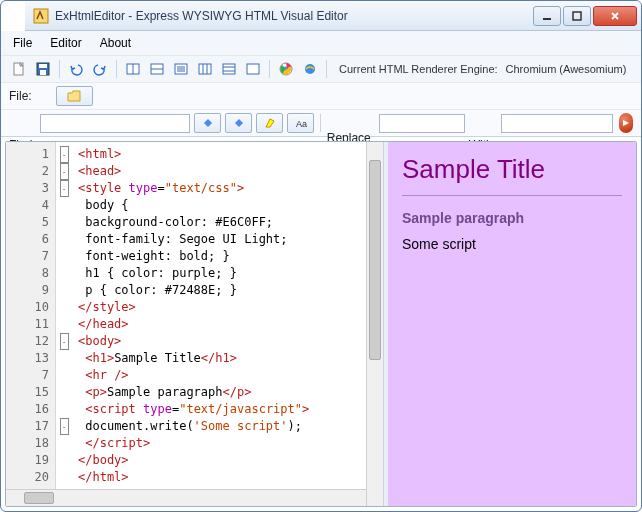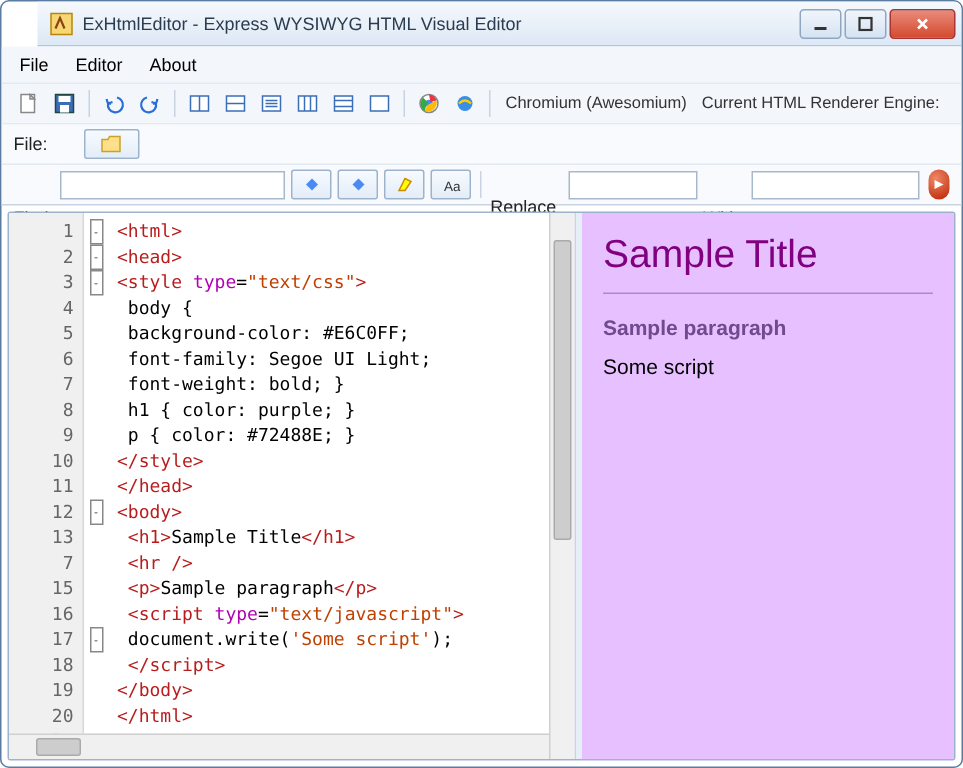--- a/index.html
+++ b/index.html
@@ -162,22 +162,22 @@
           <path d="M4 12 A6 6 0 0 1 3 3 L6 6" fill="#3a4"></path>
         </svg>
       </div>
     <div class="tbtn">
         <svg width="14" height="14">
           <circle cx="7" cy="7" r="5" fill="#3a8ee6"></circle>
           <path d="M3 7 Q7 3 11 7" fill="none" stroke="#fc0" stroke-width="1.5"></path>
         </svg>
       </div>
     <div class="sep"></div>
+    <span class="tlabel">Current HTML Renderer Engine:</span>
     <span class="tlabel" style="margin-left:4px;">Chromium (Awesomium)</span>
-    <span class="tlabel">Current HTML Renderer Engine:</span>
   </div>
 
   <div class="filebar">
     <span class="label">File:</span>
     <div class="smbtn">
         <svg width="14" height="12">
           <path d="M1 3 L5 3 L6 1 L13 1 L13 11 L1 11 Z" fill="#ffe08a" stroke="#c9a227"></path>
         </svg>
       </div>
   </div>

